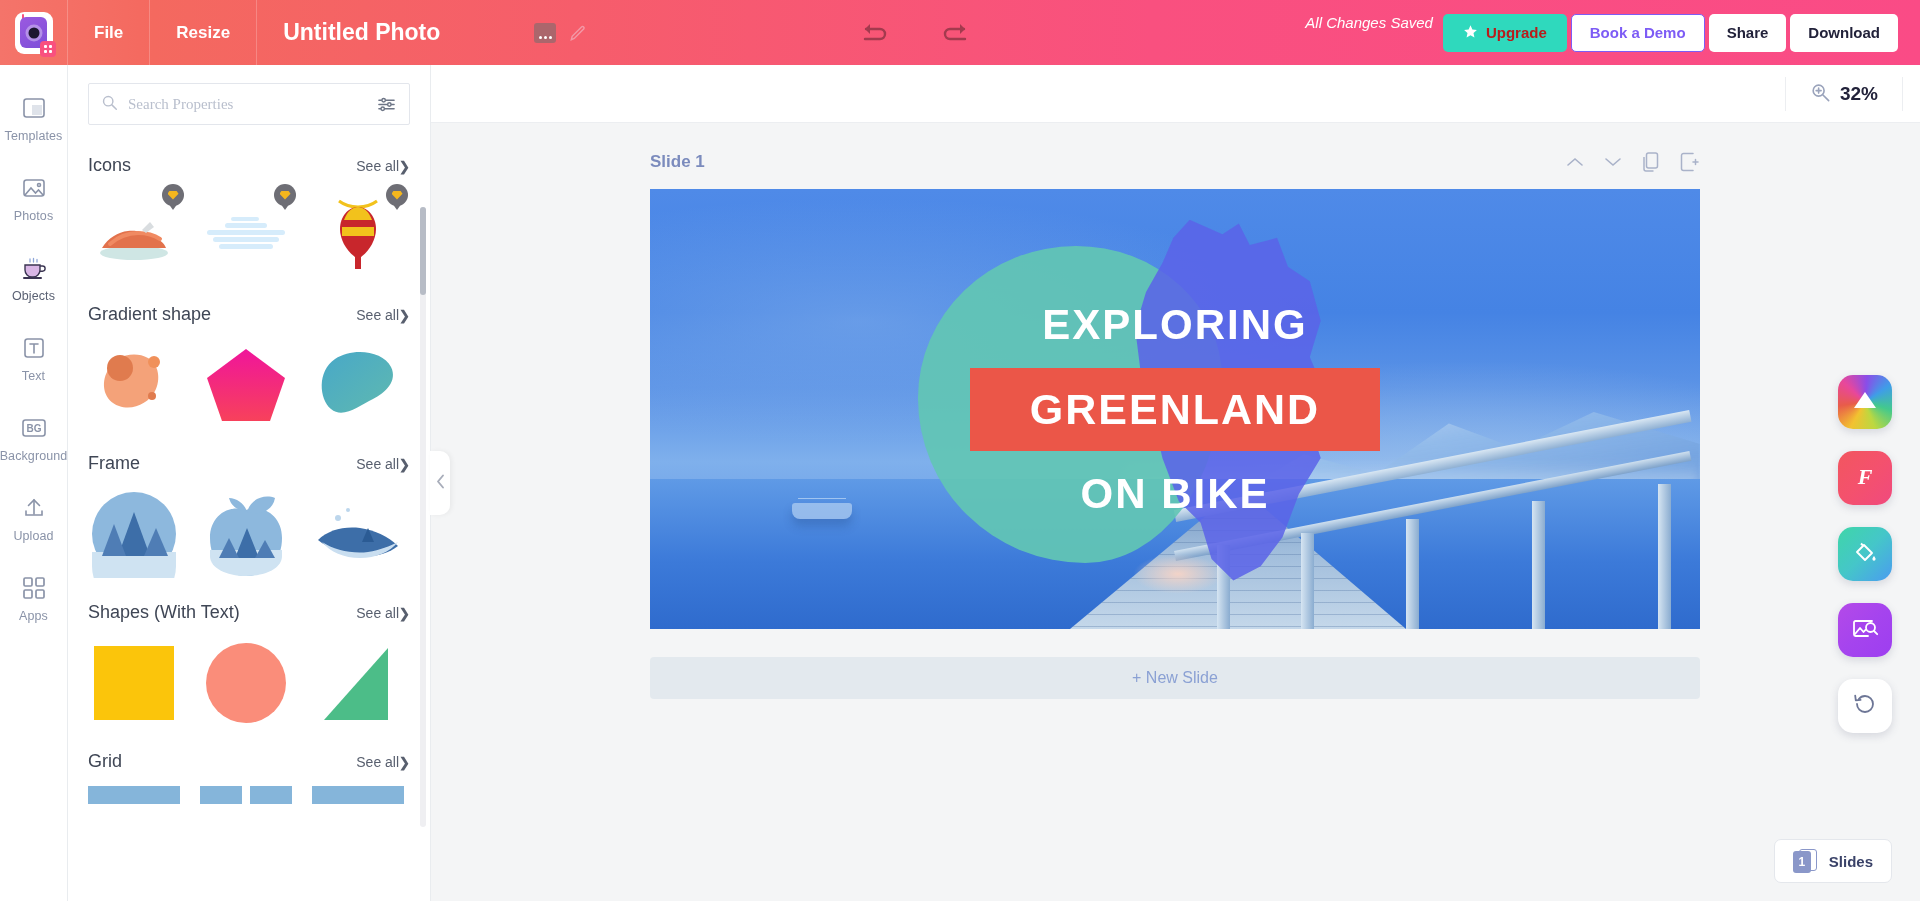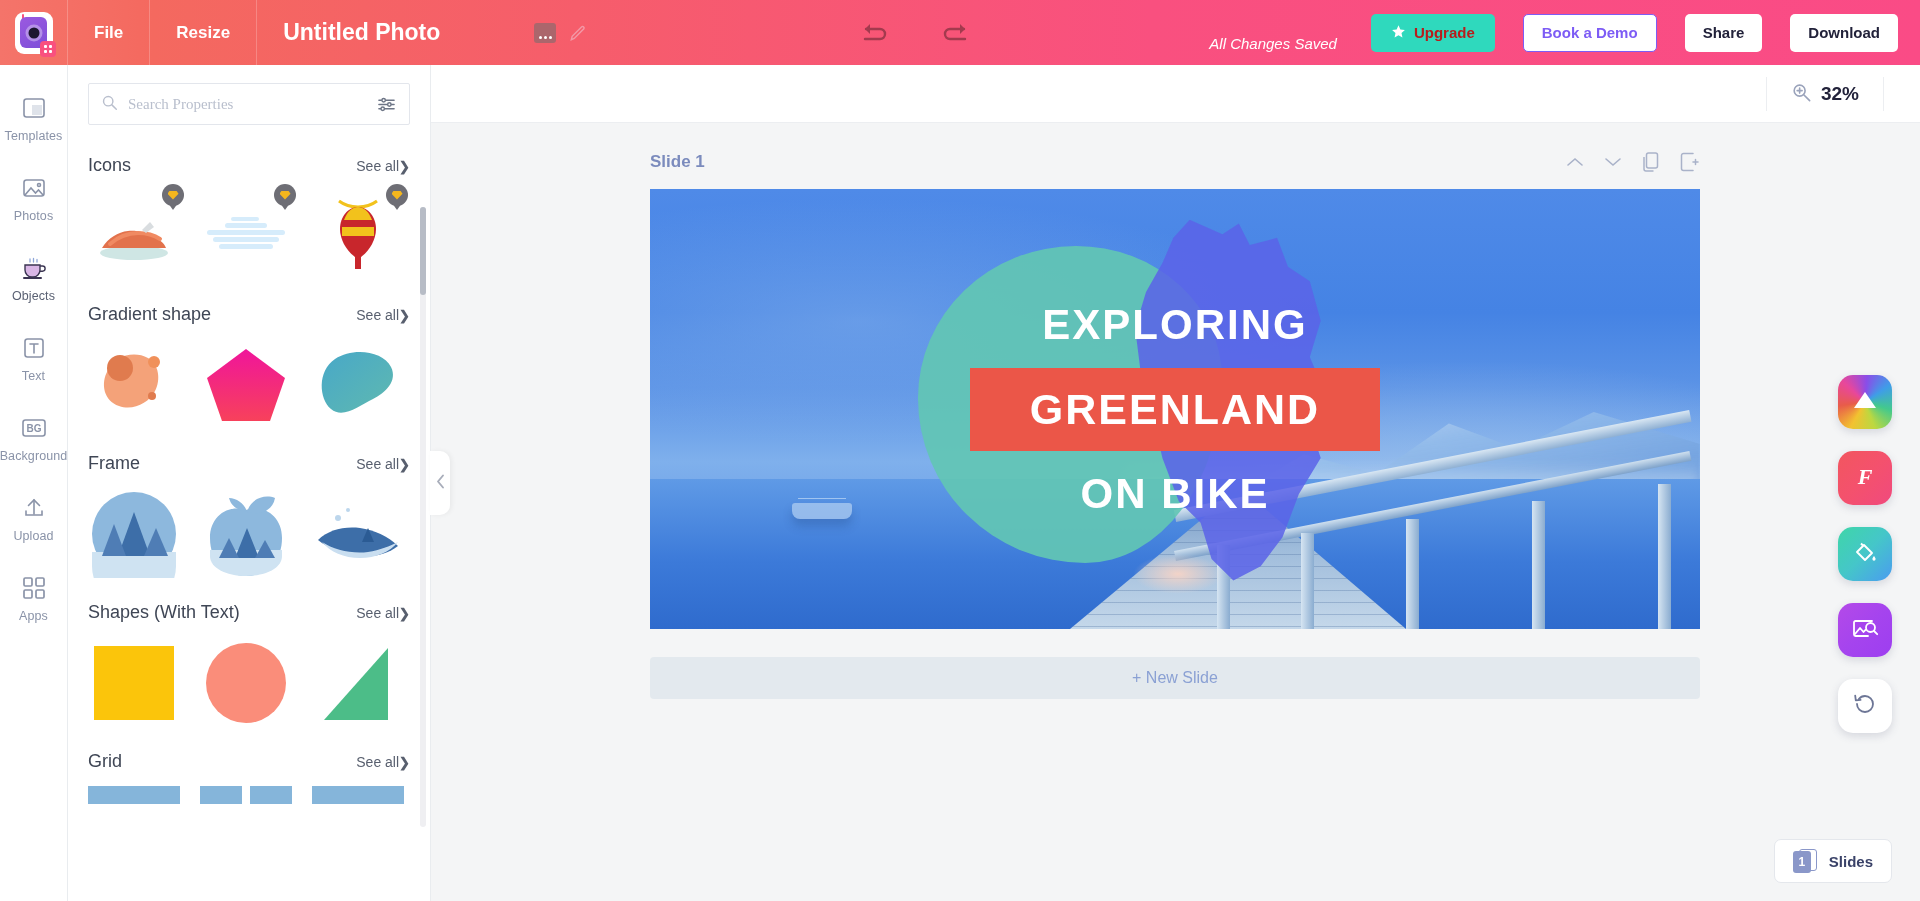--- a/index.html
+++ b/index.html
@@ -58,21 +58,21 @@
     width: 22px; height: 20px; background: rgba(110,110,110,0.55); border-radius: 3px;
     display: flex; align-items: flex-end; justify-content: center; padding-bottom: 4px; gap: 2px;
     cursor: pointer;
   }
   .tt-dots i { width: 3px; height: 3px; background: #fff; border-radius: 50%; display:block; }
   .tt-pencil { width: 20px; height: 20px; cursor: pointer; opacity: .8; }
 
   .undo-redo { display: flex; align-items: center; gap: 46px; margin-left: 270px; }
   .ur-btn { width: 34px; height: 30px; cursor: pointer; display: flex; align-items: center; justify-content: center;}
 
-  .header-right { margin-left: auto; display: flex; align-items: flex-end; gap: 28px; padding-right: 22px; }
+  .header-right { margin-left: auto; display: flex; align-items: flex-start; gap: 4px; padding-right: 22px; }
   .saved-text { color: #ffffff; font-size: 15px; font-style: italic; white-space: nowrap; margin-right: 6px; }
   .btn {
     height: 38px; border-radius: 5px; display: flex; align-items: center; justify-content: center;
     padding: 0 18px; font-size: 15px; font-weight: bold; cursor: pointer; white-space: nowrap;
   }
   .btn-upgrade { background: #2fd9bd; color: #b91c1c; gap: 8px; padding: 0 20px; }
   .btn-demo { background: #ffffff; color: #7d5cf5; border: 1.5px solid #7d5cf5; }
   .btn-white { background: #ffffff; color: #22223a; }
 
   
@@ -142,21 +142,21 @@
     position: absolute; left: 430px; top: 50%; transform: translateY(-50%);
     width: 20px; height: 64px; background: #ffffff; border-radius: 0 10px 10px 0;
     display: flex; align-items: center; justify-content: center; cursor: pointer; z-index: 30;
     box-shadow: 2px 0 5px rgba(0,0,0,0.05);
   }
 
   
   .canvas-area { flex: 1; position: relative; background: #f4f5f6; display: flex; flex-direction: column; min-width: 0; }
   .zoom-bar {
     height: 58px; flex: 0 0 58px; background: #ffffff; border-bottom: 1px solid #eceef1;
-    display: flex; align-items: center; justify-content: flex-end; padding-right: 36px;
+    display: flex; align-items: center; justify-content: flex-end; padding-right: 17px;
   }
   .zoom-ctl { display: flex; align-items: center; gap: 10px; padding: 0 24px; border-left: 1px solid #eceef1; border-right: 1px solid #eceef1; height: 34px; }
   .zoom-val { font-size: 19px; font-weight: bold; color: #22223a; }
 
   .stage { flex: 1; overflow: hidden; position: relative; padding: 26px 0 0 0; }
   .slide-wrap { width: 1050px; margin: 0 auto; }
   .slide-head { display: flex; align-items: center; justify-content: space-between; margin-bottom: 14px; height: 26px; }
   .slide-name { font-size: 17px; color: #7b8bbd; font-weight: bold; }
   .slide-tools { display: flex; align-items: center; gap: 16px; }
   .stool { width: 22px; height: 22px; cursor: pointer; display:flex; align-items:center; justify-content:center; }

